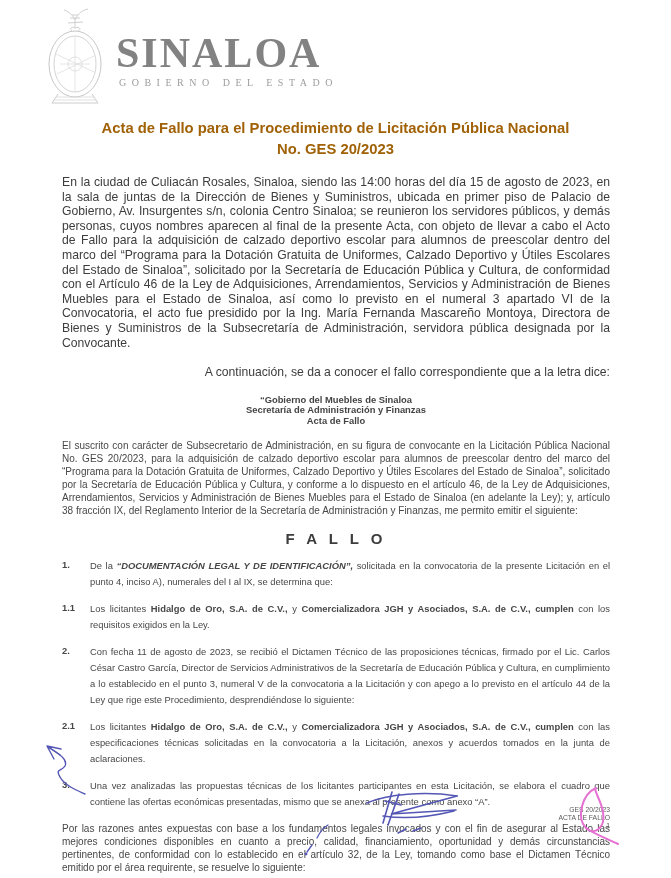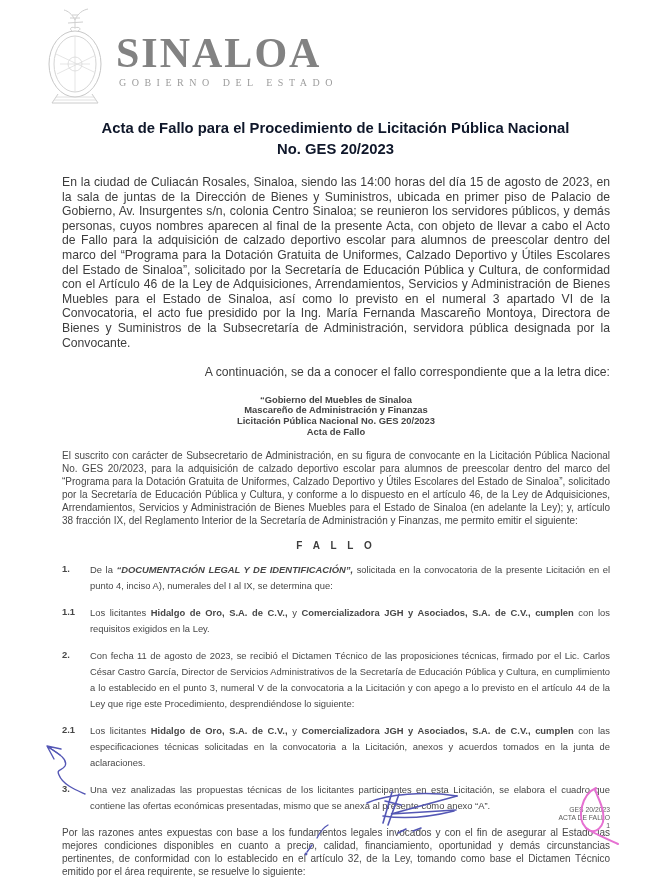--- a/index.html
+++ b/index.html
@@ -38,21 +38,21 @@
     padding-left: 3px;
     font-family: Liberation Serif, serif;
   }
   
   .doc-title {
     margin: 12px 62px 0 62px;
     text-align: center;
     font-size: 14.8px;
     line-height: 21px;
     font-weight: bold;
-    color: #0f172a;
+    color: #a16207;
   }
   
   .content { margin: 0 61px 12px 62px; }
   .p-lg {
     margin-top: 15px;
     font-size: 12.2px;
     line-height: 14.6px;
     text-align: justify;
     color: #3d3d3d;
   }
@@ -68,21 +68,21 @@
   .p-sm {
     margin-top: 12px;
     font-size: 10px;
     line-height: 13px;
     text-align: justify;
     color: #474747;
   }
   .fallo-head {
     margin-top: 13px;
     text-align: center;
-    font-size: 10px;
+    font-size: 15px;
     font-weight: bold;
     letter-spacing: 4px;
     color: #3d3d3d;
   }
   .li-row { display: flex; margin-top: 11px; }
   .li-num {
     flex: 0 0 28px;
     font-size: 9.4px;
     line-height: 13px;
     font-weight: bold;
@@ -147,22 +147,21 @@
   </div>
 
   <div class="content">
 
     <p class="p-lg">En la ciudad de Culiacán Rosales, Sinaloa, siendo las 14:00 horas del día 15 de agosto de 2023, en la sala de juntas de la Dirección de Bienes y Suministros, ubicada en primer piso de Palacio de Gobierno, Av. Insurgentes s/n, colonia Centro Sinaloa; se reunieron los servidores públicos, y demás personas, cuyos nombres aparecen al final de la presente Acta, con objeto de llevar a cabo el Acto de Fallo para la adquisición de calzado deportivo escolar para alumnos de preescolar dentro del marco del “Programa para la Dotación Gratuita de Uniformes, Calzado Deportivo y Útiles Escolares del Estado de Sinaloa”, solicitado por la Secretaría de Educación Pública y Cultura, de conformidad con el Artículo 46 de la Ley de Adquisiciones, Arrendamientos, Servicios y Administración de Bienes Muebles para el Estado de Sinaloa, así como lo previsto en el numeral 3 apartado VI de la Convocatoria, el acto fue presidido por la Ing. María Fernanda Mascareño Montoya, Directora de Bienes y Suministros de la Subsecretaría de Administración, servidora pública designada por la Convocante.</p>
 
     <p class="p-lg no-justify">A continuación, se da a conocer el fallo correspondiente que a la letra dice:</p>
 
     <div class="quote-head">
       <div>“Gobierno del Muebles de Sinaloa</div>
-      <div>Mascareño de Administración y Finanzas</div>
-      <div>Licitación Pública Nacional No. GES 20/2023</div>
+      <div>Secretaría de Administración y Finanzas</div>
       <div>Acta de Fallo</div>
     </div>
 
     <p class="p-sm">El suscrito con carácter de Subsecretario de Administración, en su figura de convocante en la Licitación Pública Nacional No. GES 20/2023, para la adquisición de calzado deportivo escolar para alumnos de preescolar dentro del marco del “Programa para la Dotación Gratuita de Uniformes, Calzado Deportivo y Útiles Escolares del Estado de Sinaloa”, solicitado por la Secretaría de Educación Pública y Cultura, y conforme a lo dispuesto en el artículo 46, de la Ley de Adquisiciones, Arrendamientos, Servicios y Administración de Bienes Muebles para el Estado de Sinaloa (en adelante la Ley); y, artículo 38 fracción IX, del Reglamento Interior de la Secretaría de Administración y Finanzas, me permito emitir el siguiente:</p>
 
     <div class="fallo-head">F A L L O</div>
 
     <div class="li-row">
       <div class="li-num">1.</div>
       <div class="li-text"><span>De la </span><span style="font-weight: bold; font-style: italic;">“DOCUMENTACIÓN LEGAL Y DE IDENTIFICACIÓN”,</span><span> solicitada en la convocatoria de la presente Licitación en el punto 4, inciso A), numerales del I al IX, se determina que:</span></div>

